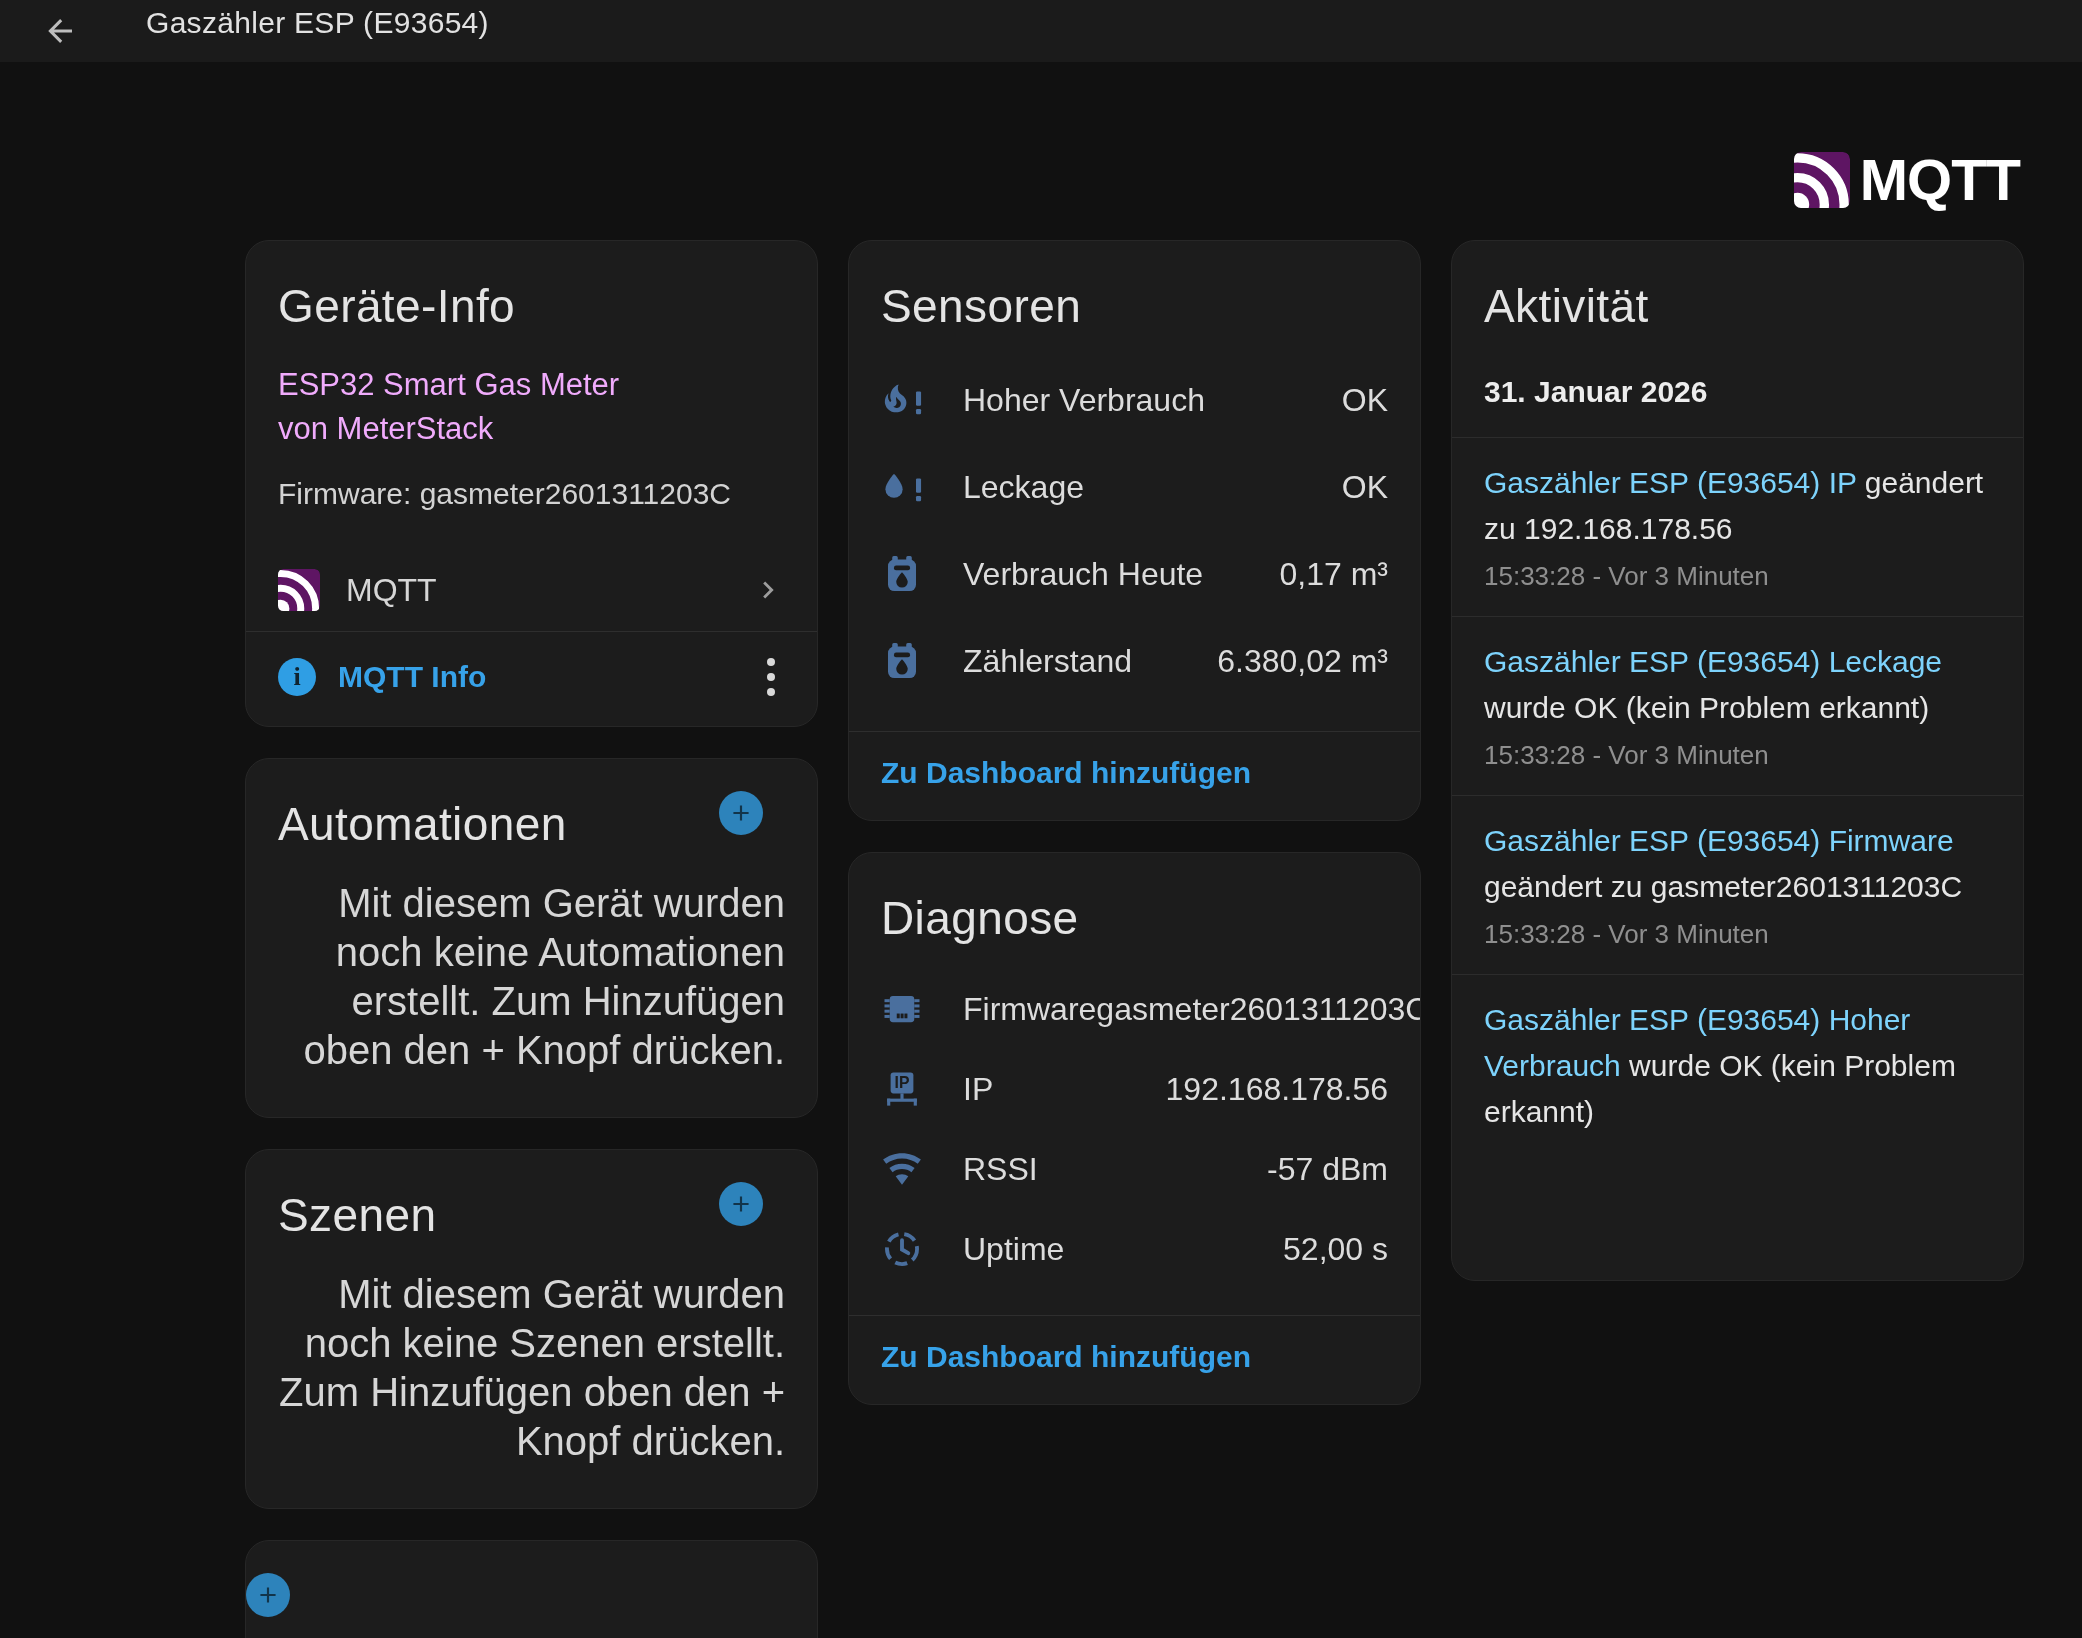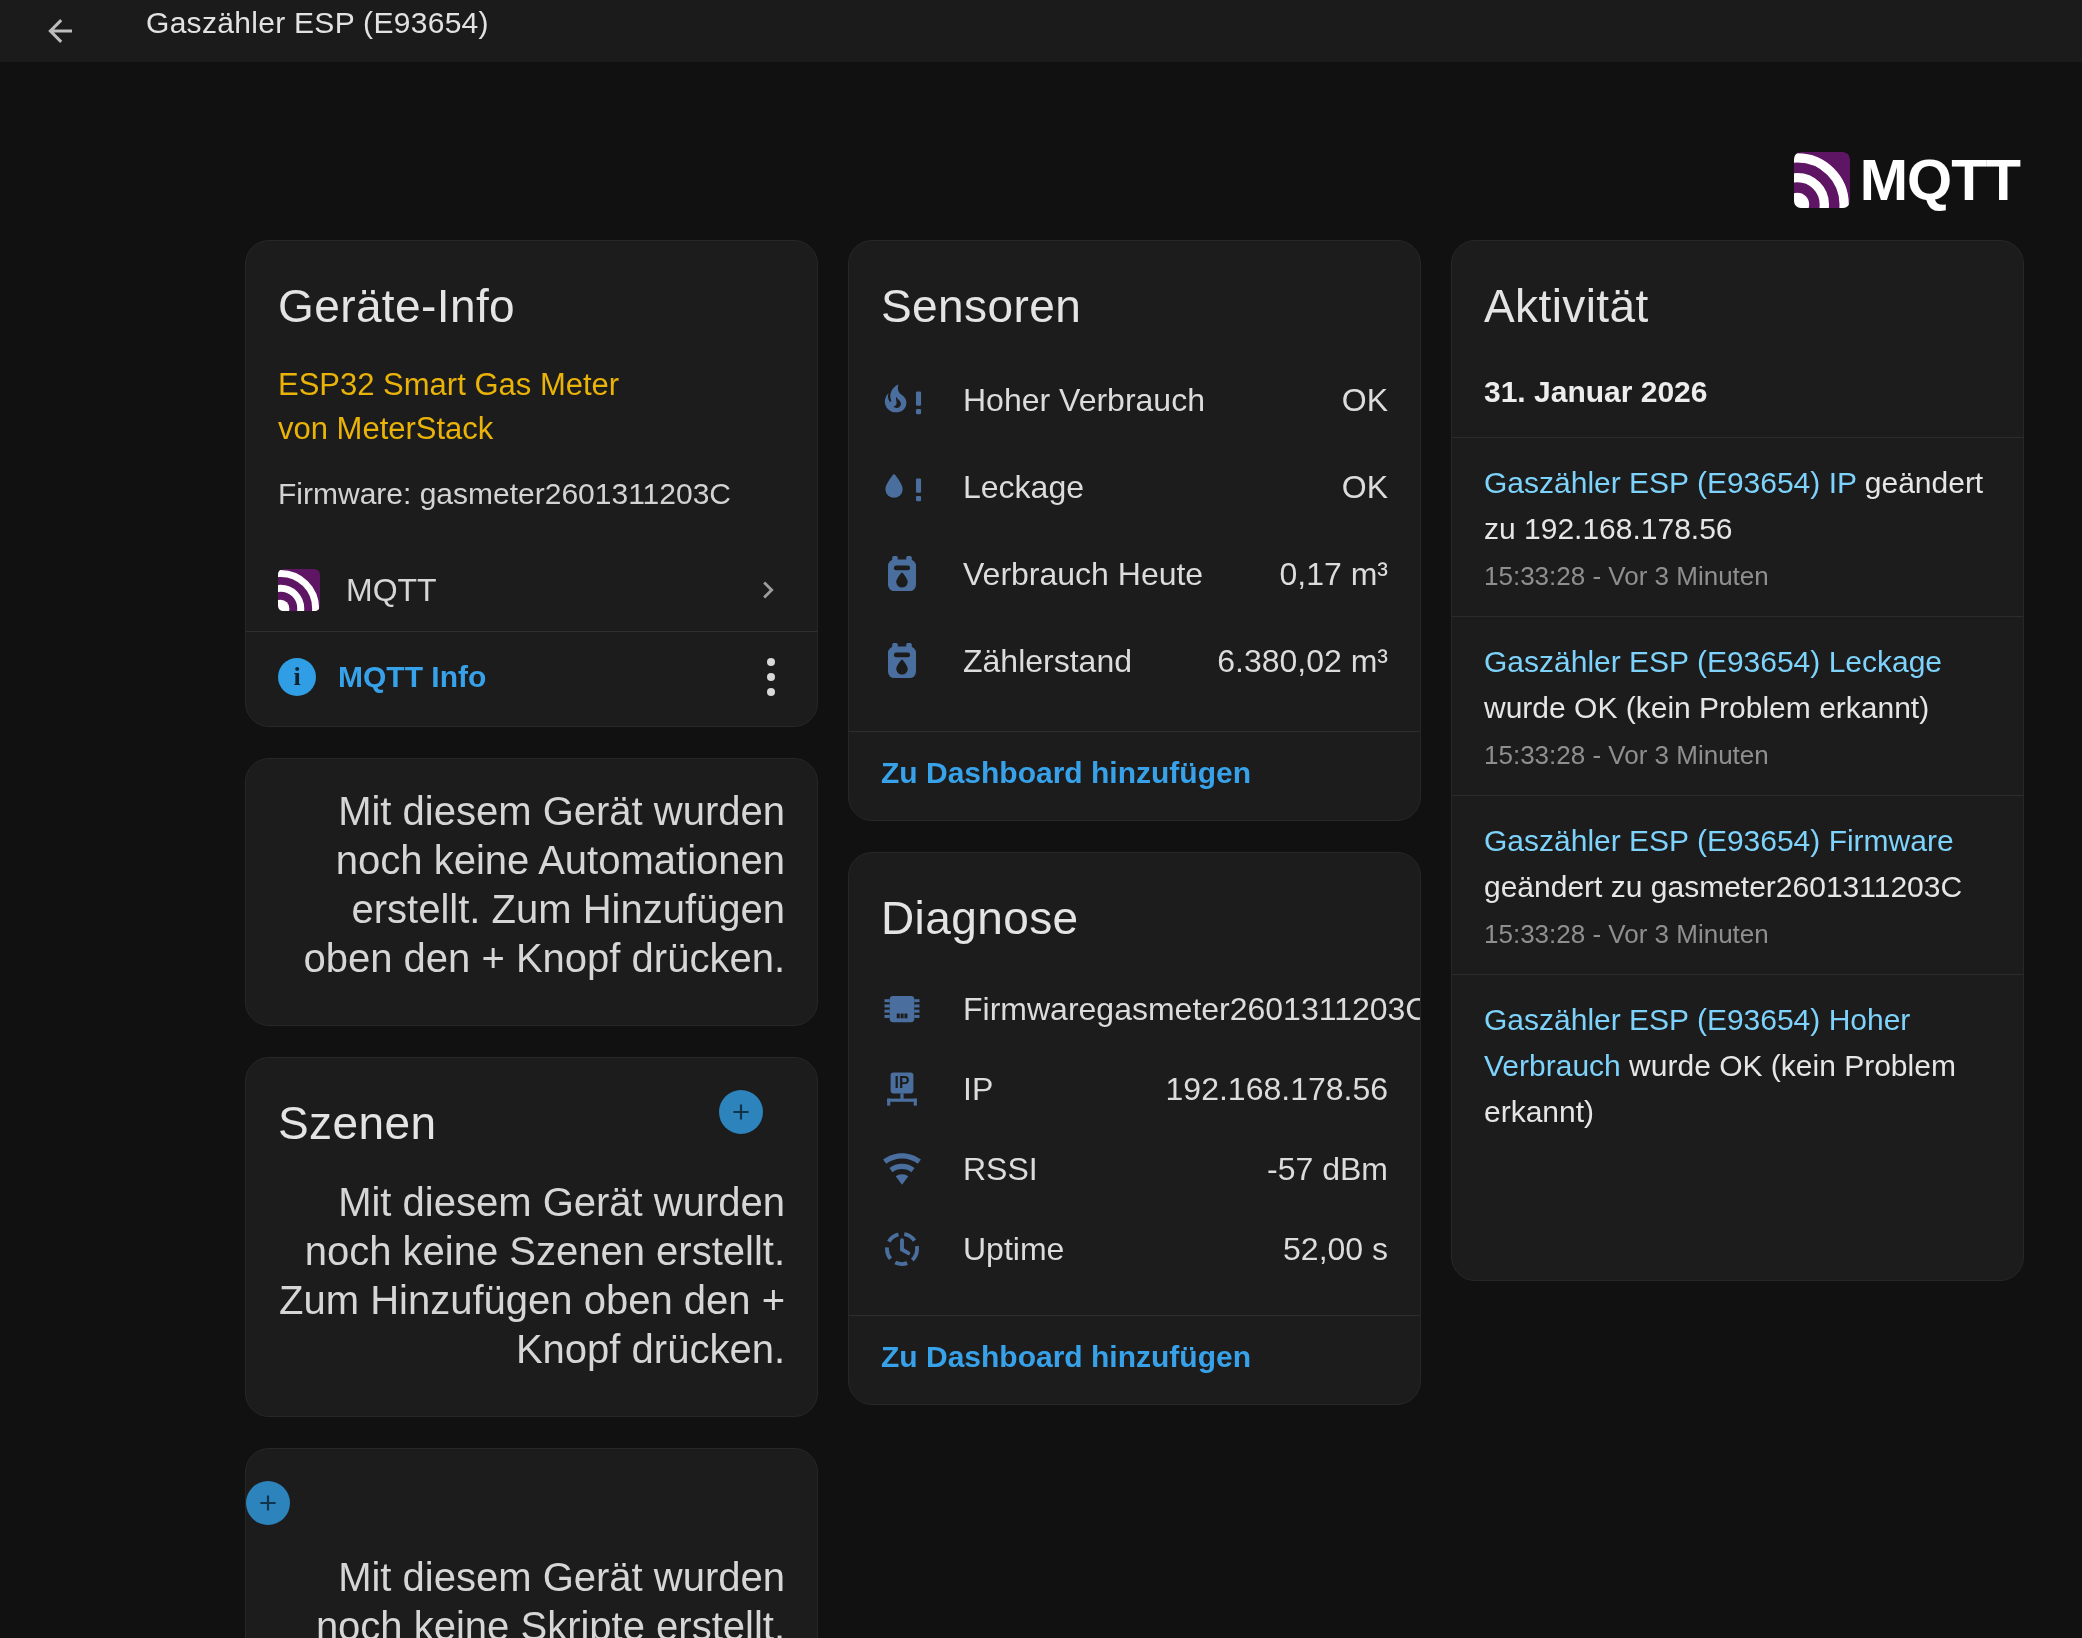--- a/index.html
+++ b/index.html
@@ -32,21 +32,21 @@
     background:#1c1c1c; border:1px solid #272727; border-radius:24px;
     overflow:hidden;
   }
   .card h2 { margin:0; padding:38px 32px 0; font-size:46px; font-weight:400; color:#e4e4e4; letter-spacing:.4px; }
 
   .divider { border-top:1px solid #2e2e2e; }
 
   
   .info-text { padding:30px 32px 0; }
   .info-text p { margin:0; }
-  .muted { font-size:31px; line-height:44px; color:#eab308; }
+  .muted { font-size:31px; line-height:44px; color:#f0abfc; }
   .fw-line { margin-top:26px !important; font-size:30px; color:#d3d3d3; }
 
   .integration-row { margin-top:38px; padding:20px 32px; display:flex; align-items:center; cursor:pointer; }
   .integration-row svg.logo { width:42px; height:42px; }
   .integration-label { margin-left:26px; font-size:32px; color:#d6d6d6; }
   .chevron { margin-left:auto; width:34px; height:34px; fill:#9d9d9d; }
 
   .card-footer { padding:22px 32px 26px; display:flex; align-items:center; }
   .info-badge { width:38px; height:38px; border-radius:50%; background:#2f9ee4; color:#0f2330;
     display:flex; align-items:center; justify-content:center; font-size:26px; font-weight:700; font-family:"Liberation Serif", serif; }
@@ -151,20 +151,28 @@
         </a>
         <button class="dots">
           <i></i>
             <i></i>
             <i></i>
         </button>
       </div>
     </div>
 
     <div class="card">
+      <div class="card-head">
+        <h2>Automationen</h2>
+        <button class="add-btn">
+          <svg viewBox="0 0 24 24">
+              <path d="M19,13H13V19H11V13H5V11H11V5H13V11H19V13Z"></path>
+            </svg>
+        </button>
+      </div>
       <p class="empty-body">Mit diesem Gerät wurden noch keine Automationen erstellt. Zum Hinzufügen oben den + Knopf drücken.</p>
     </div>
 
     <div class="card">
       <div class="card-head">
         <h2>Szenen</h2>
         <button class="add-btn">
           <svg viewBox="0 0 24 24">
               <path d="M19,13H13V19H11V13H5V11H11V5H13V11H19V13Z"></path>
             </svg>

